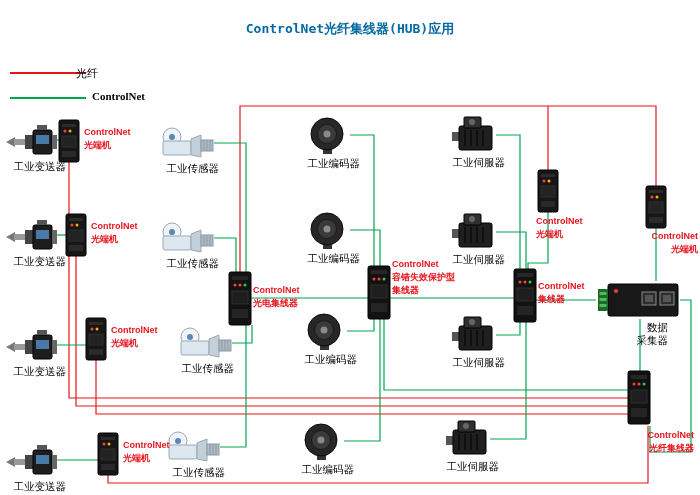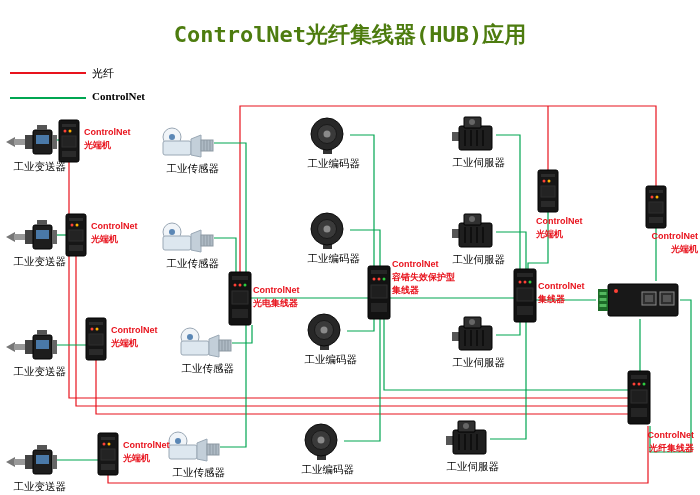--- a/index.html
+++ b/index.html
@@ -4,21 +4,21 @@
 <style>
   * { margin:0; padding:0; box-sizing:border-box; }
   html,body { background:#fff; }
   .canvas {
     position:relative; width:700px; height:495px; background:#ffffff;
     overflow:hidden; font-family:"Liberation Sans", sans-serif;
   }
   .title {
     position:absolute; top:20px; left:0; width:100%; text-align:center;
     font-family:"DejaVu Sans Mono", monospace; font-weight:bold;
-    font-size:22px; color:#4d7c0f;
+    font-size:13px; color:#0369a1;
   }
   .legend-line { position:absolute; width:76px; height:2px; }
   .legend-line.fiber-sw { background:var(--fiber); }
   .legend-line.cnet-sw  { background:var(--cnet); }
   .legend-text { position:absolute; font-size:11px; color:#000; }
   .legend-text.bold { font-family:"Liberation Serif", serif; font-weight:bold; }
 
   .wires { position:absolute; left:0; top:0; }
   .wires polyline { fill:none; stroke-width:1.2; }
   .wires .fiber { stroke:var(--fiber); }
@@ -35,21 +35,21 @@
   .center { text-align:right; }
 </style>
 </head>
 <body>
 
 <div class="canvas">
 
   <div class="title">ControlNet光纤集线器(HUB)应用</div>
 
   <div class="legend-line fiber-sw" style="left:10px; top:72px;"></div>
-  <span class="legend-text" style="left:92px; top:66px;text-align:center;">光纤</span>
+  <span class="legend-text" style="left:76px; top:66px;text-align:center;">光纤</span>
   <div class="legend-line cnet-sw" style="left:10px; top:97px;"></div>
   <span class="legend-text bold" style="left:92px; top:90px;">ControlNet</span>
 
   <svg class="wires" width="700" height="495" viewBox="0 0 700 495">
     <defs>
       <g id="transmitter">
         <polygon points="0,20 9,15 9,25" fill="#777"></polygon>
         <rect x="8" y="17" width="12" height="6" fill="#999"></rect>
         <rect x="19" y="13" width="9" height="14" fill="#444"></rect>
         <rect x="27" y="8" width="19" height="24" rx="2" fill="#1d1d1d" stroke="#000"></rect>
@@ -197,20 +197,22 @@
   <div class="blabel center" style="left:296px; top:157px; width:64px;">工业编码器</div>
   <div class="blabel center" style="left:296px; top:252px; width:64px;">工业编码器</div>
   <div class="blabel center" style="left:293px; top:353px; width:64px;">工业编码器</div>
   <div class="blabel center" style="left:290px; top:463px; width:64px;">工业编码器</div>
 
   <div class="blabel center" style="left:441px; top:156px; width:64px;">工业伺服器</div>
   <div class="blabel center" style="left:441px; top:253px; width:64px;">工业伺服器</div>
   <div class="blabel center" style="left:441px; top:356px; width:64px;">工业伺服器</div>
   <div class="blabel center" style="left:435px; top:460px; width:64px;">工业伺服器</div>
 
+  <div class="blabel center" style="left:608px; top:321px; width:60px;">数据
+采集器</div>
 
   <div class="rlabel" style="left:84px;  top:126px;">ControlNet
 光端机</div>
   <div class="rlabel" style="left:91px;  top:220px;">ControlNet
 光端机</div>
   <div class="rlabel" style="left:111px; top:324px;">ControlNet
 光端机</div>
   <div class="rlabel" style="left:123px; top:439px;">ControlNet
 光端机</div>
   <div class="rlabel" style="left:536px; top:215px;">ControlNet

